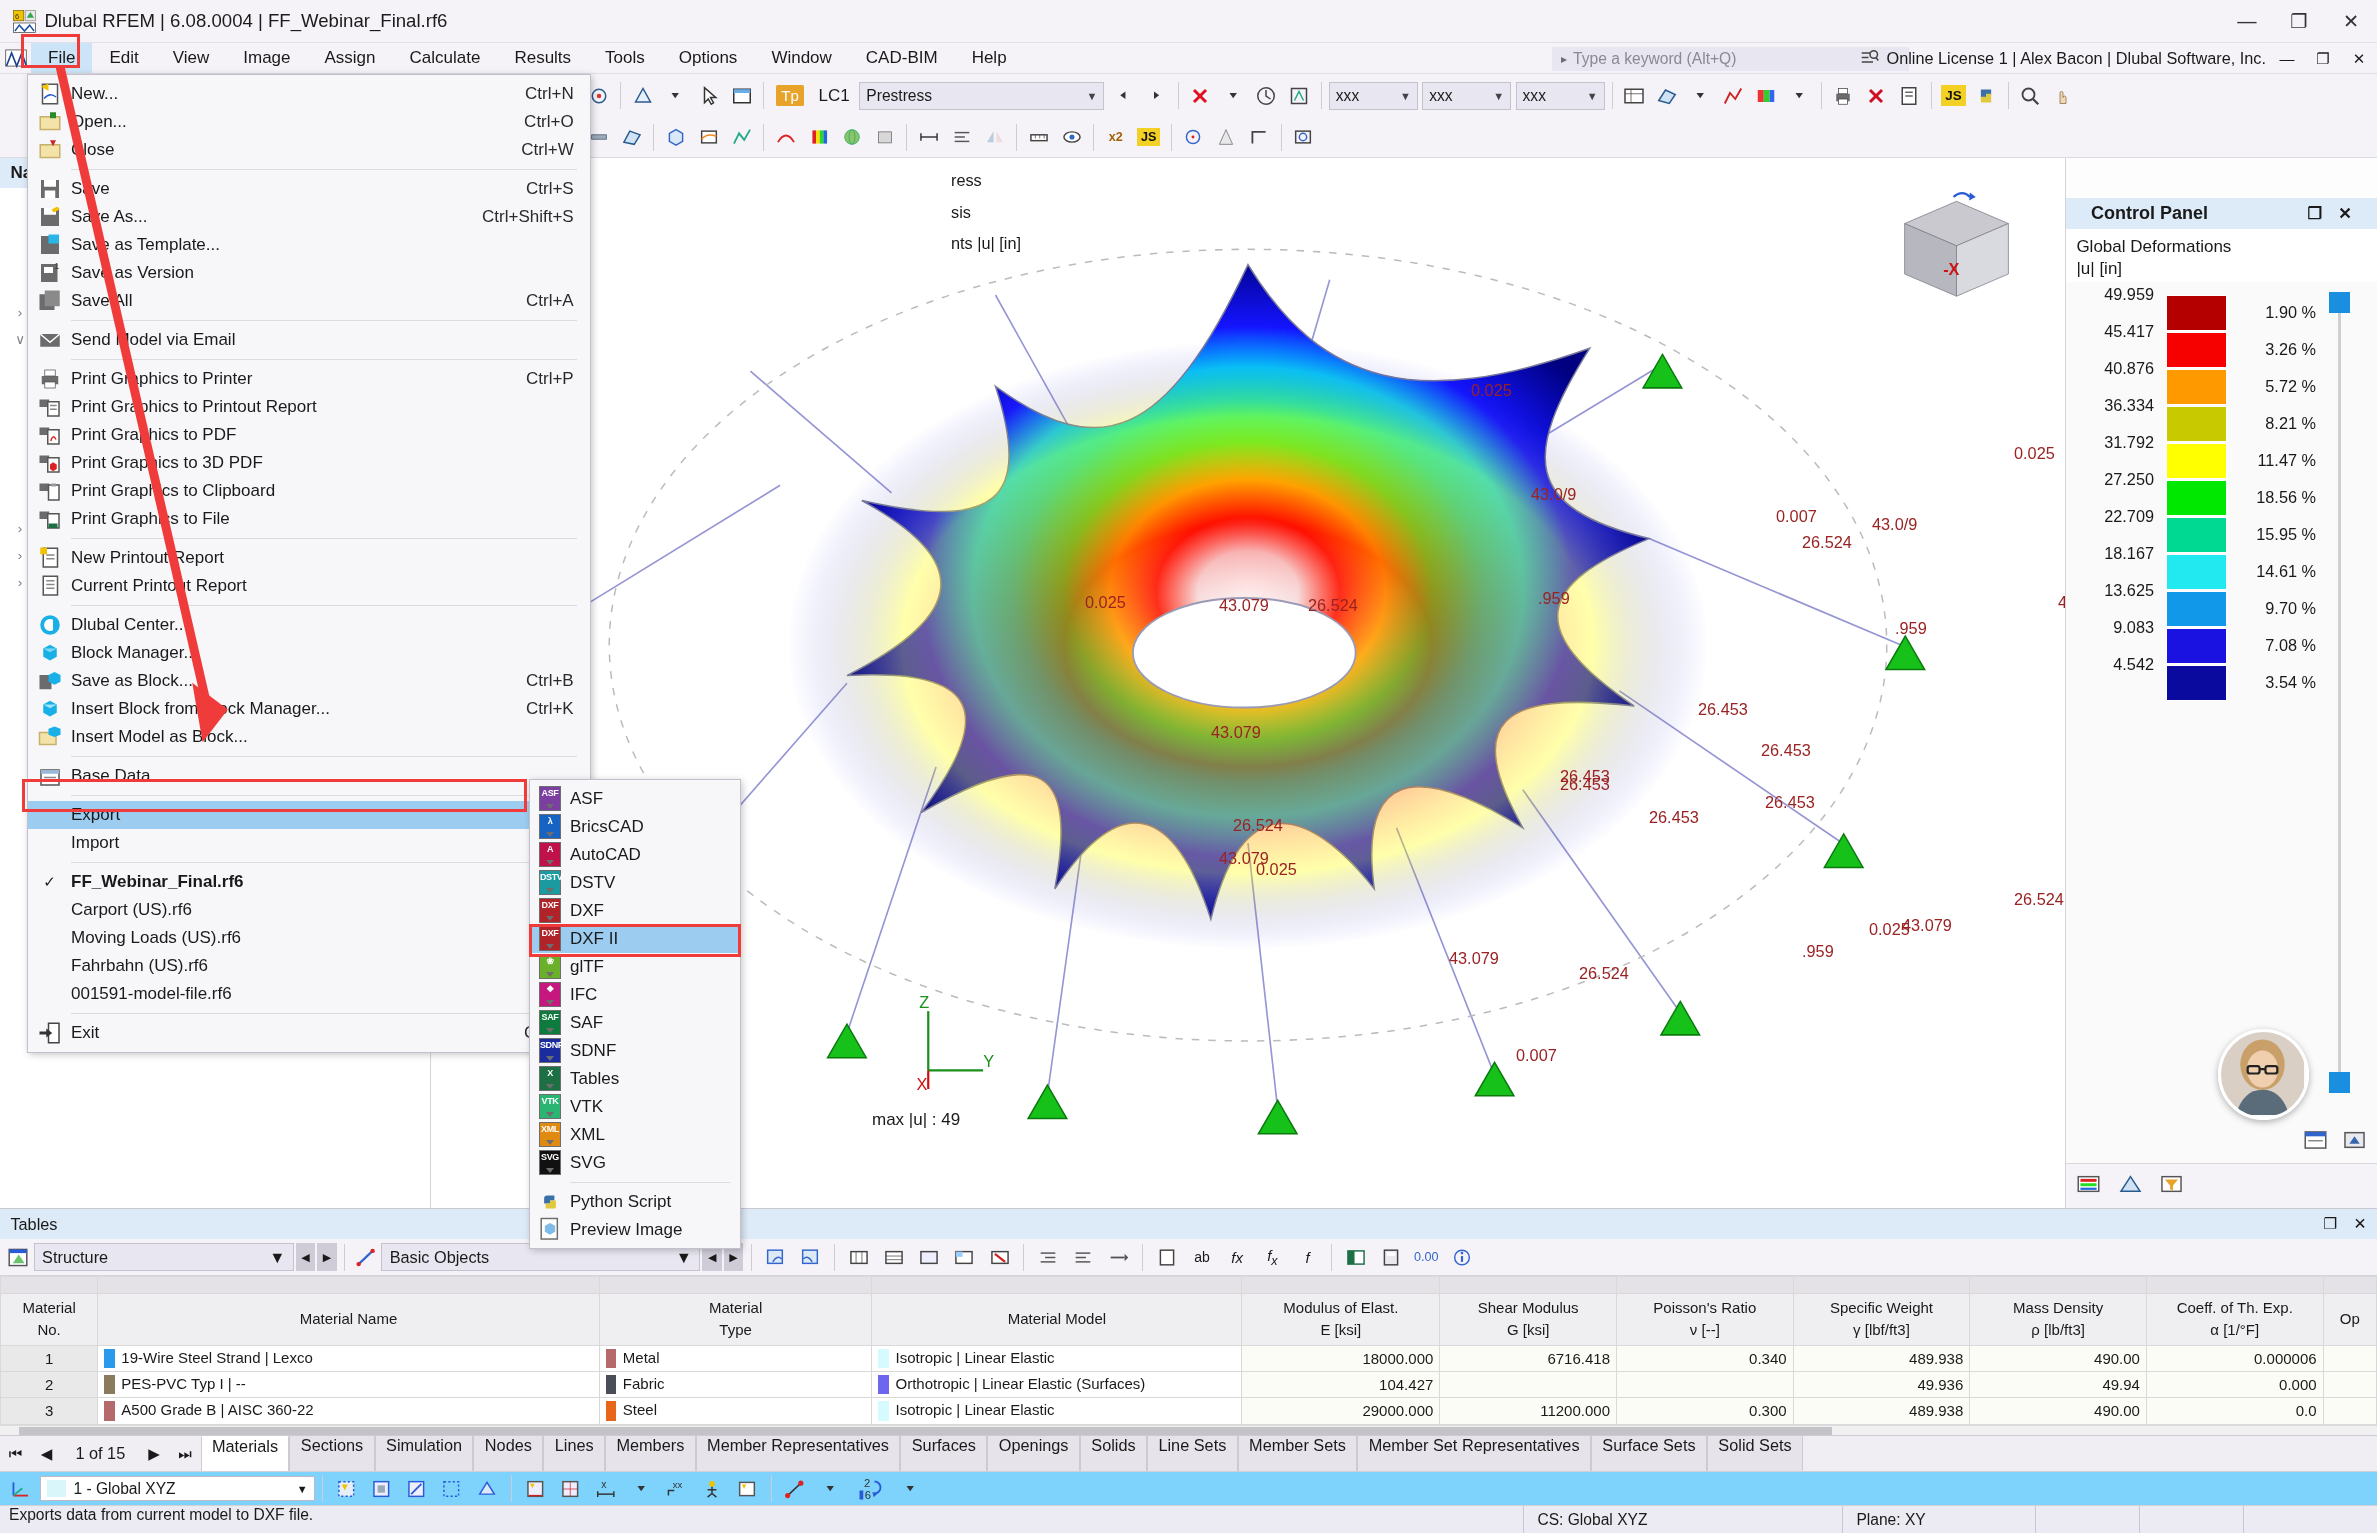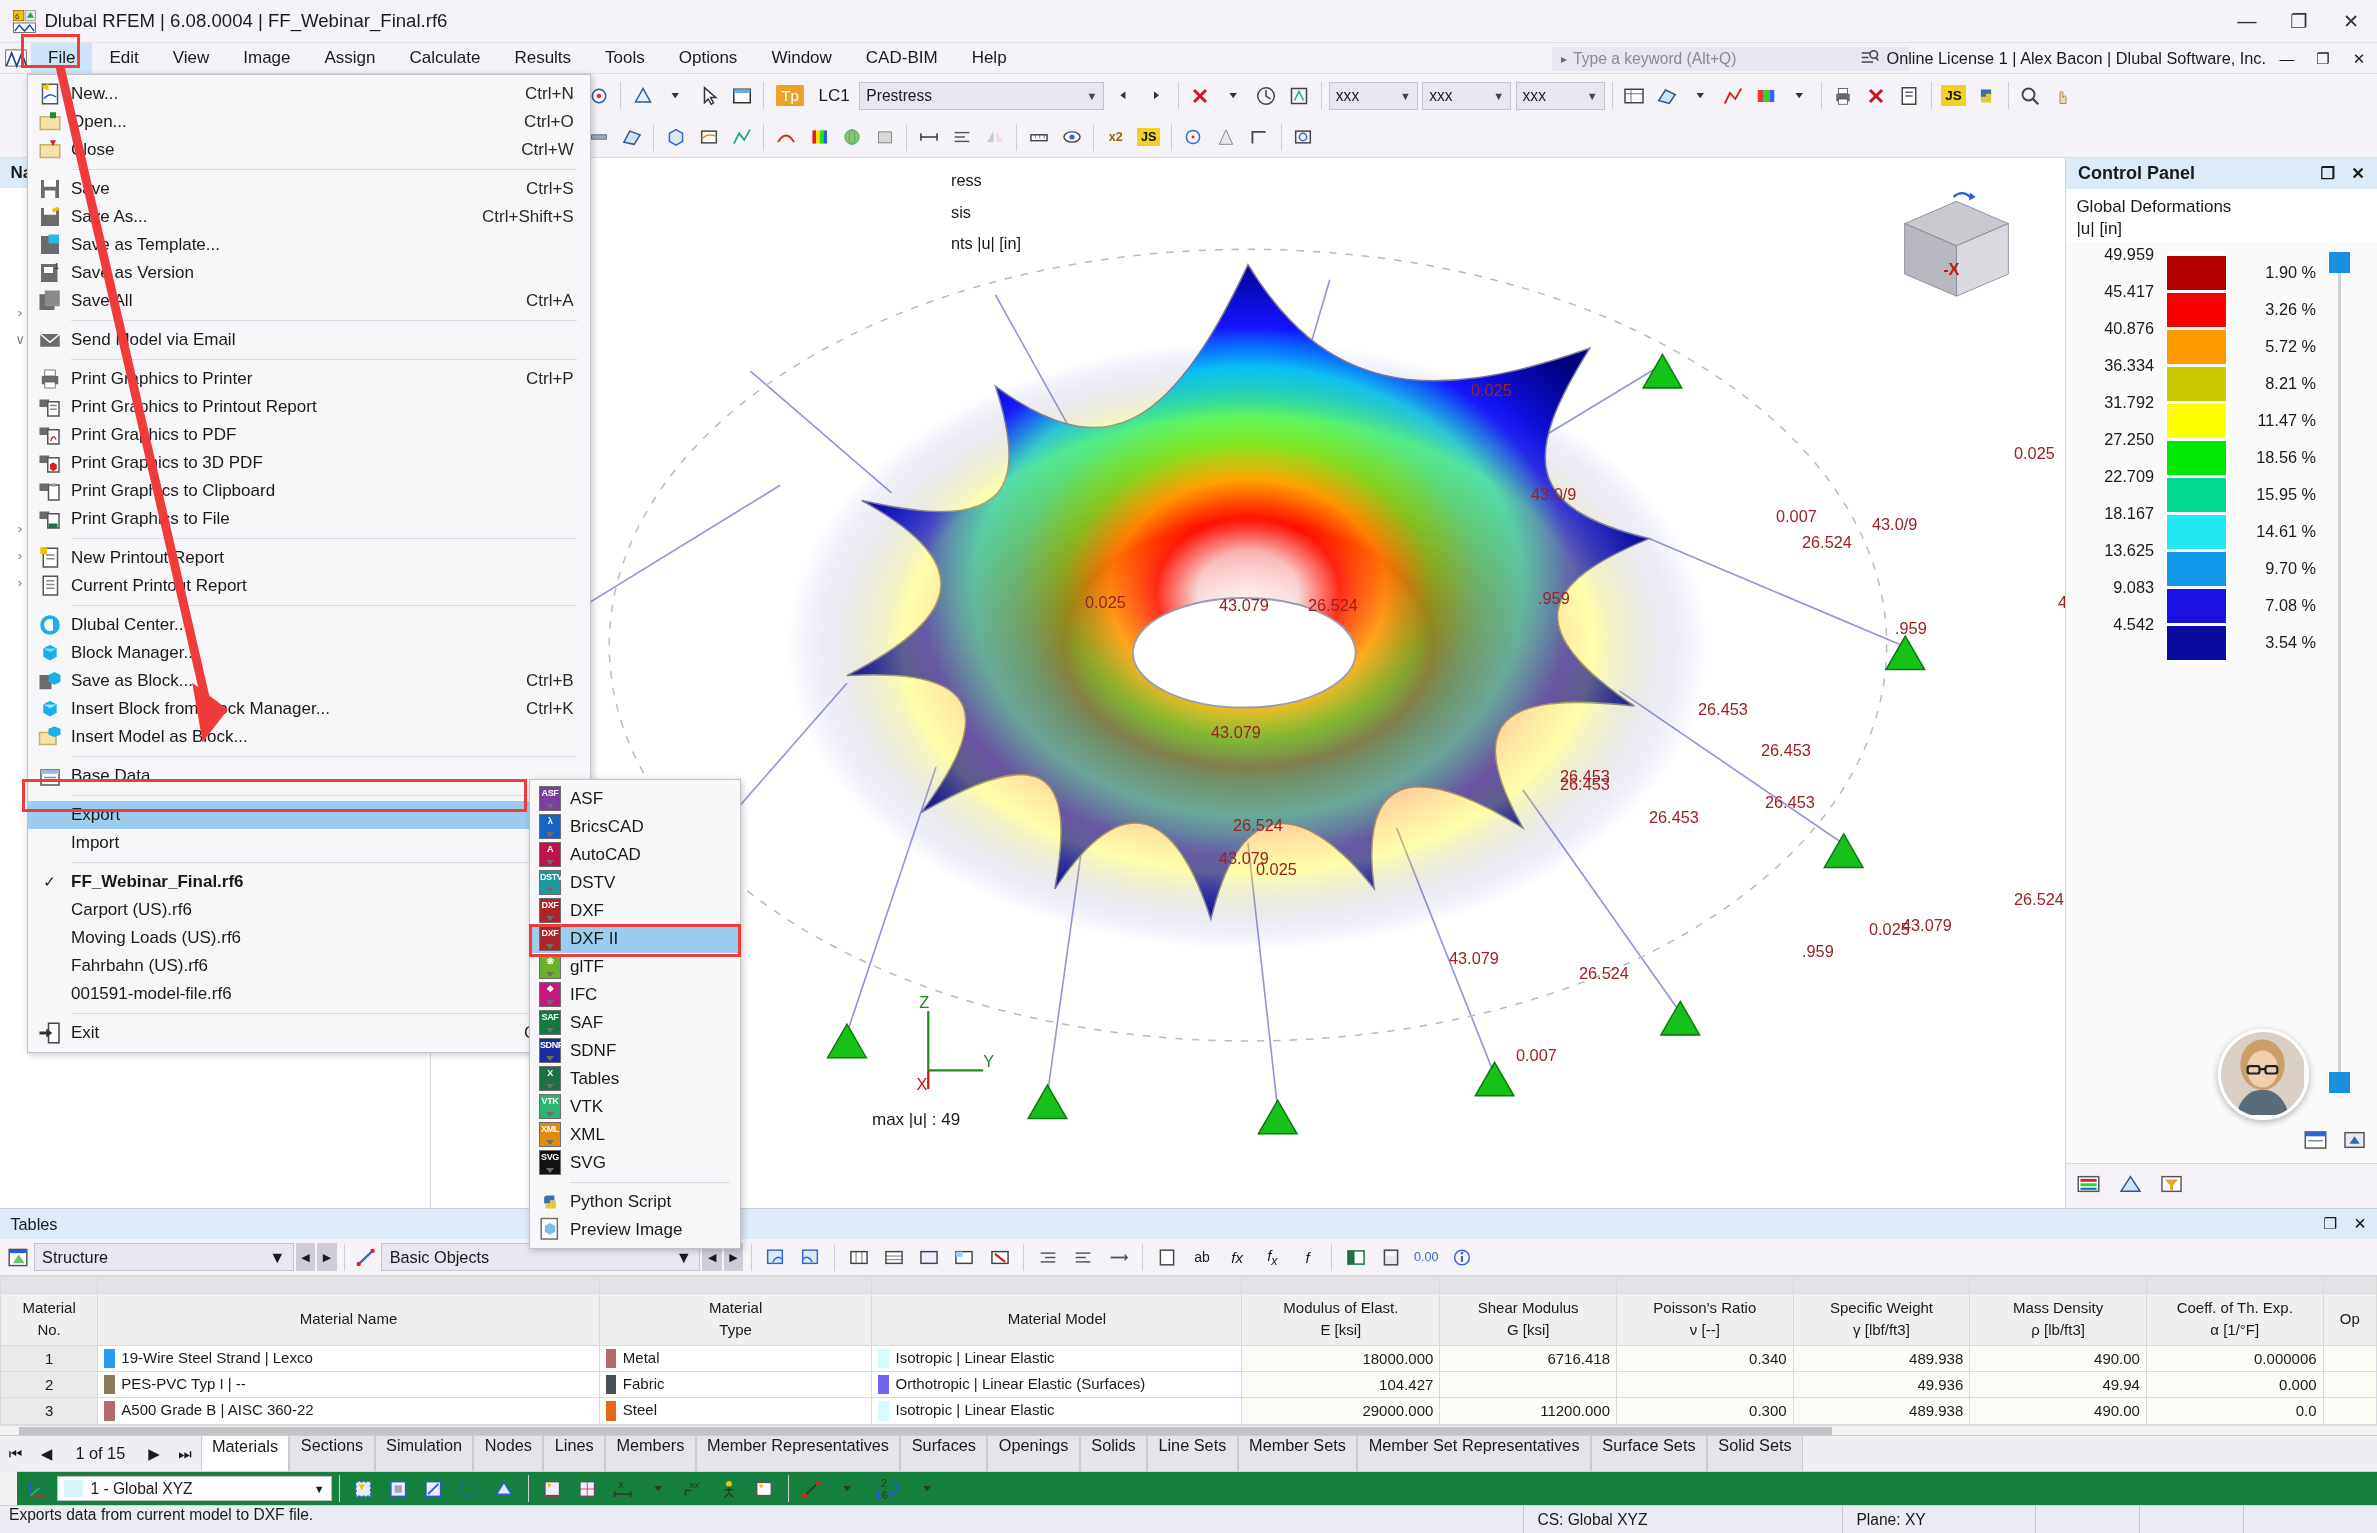--- a/index.html
+++ b/index.html
@@ -71,22 +71,22 @@
                background:#f3e3a8;border:0.7px solid #c6b06a;border-bottom:none;border-radius:1.5px 1.5px 0 0;}
   .nt-icon{width:21px;height:18px;margin-right:6.7px;flex:0 0 21px;}
 
   
   .viewport { flex:1 1 auto; background:#ffffff; position:relative; overflow:hidden; }
   .vp-label { position:absolute; font-size:16.3px; color:#1a1a1a; }
 
   
   .ctrlpanel { width:312px; background:#fdfdfd; border-left:0.7px solid #d6d3da;
                display:flex;flex-direction:column; flex:0 0 312px; position:relative;}
-  .cp-head { height:31px;background:#ddeaf7;display:flex;align-items:center;padding:0 12px;
-             font-size:18px;font-weight:bold; }
+  .cp-head { height:31px;background:#ddeaf7;display:flex;align-items:center;padding:0 25px;
+             font-size:18px;font-weight:bold;margin-top:40px; }
   .cp-head .sp{margin-left:auto;display:flex;gap:16.3px;font-size:16.3px;}
   .cp-sub { padding:7.4px 10.4px 3px; font-size:17px; line-height:1.25; background:#fff;}
   .cp-legend { flex:1; position:relative; padding:13.4px 0 0 0; background:#fafafa;}
   .lg-row { display:flex; align-items:flex-start; height:37px; position:relative;}
   .lg-val { width:100px; text-align:right; font-size:16.3px; padding-right:12px;
             transform:translateY(-9.7px);}
   .lg-swatch { width:61px;height:36px;border:0.7px solid #fff; }
   .lg-pct { width:89px; text-align:right; font-size:16.3px; padding-left:10.4px;
             transform:translateY(8.2px); }
   .lg-track{ position:absolute; right:36px; top:10.4px; bottom:30px; width:3px; background:#cfcfcf;}
@@ -122,22 +122,22 @@
             border-top:0.7px solid #cdcad4; }
   .tb-nav{ width:31px;display:flex;align-items:center;justify-content:center;font-size:15px;}
   .tb-count{ display:flex;align-items:center;padding:0 13.4px;font-size:16.3px;}
   .tab{ display:flex;align-items:flex-start;padding:0 10.4px;font-size:16.3px;
         border-left:0.7px solid #cdcad4;border-right:0.7px solid #cdcad4;background:#e6e4ea;}
   .tab.active{ background:#fff; border-top:1.5px solid #fff; }
   .scrollx{height:10.4px;background:#f0f0f0;border-top:0.7px solid #ddd;position:relative;}
   .scrollx i{position:absolute;left:19.3px;top:1.5px;height:7.4px;width:1813px;background:#c3c3c8;}
 
   
-  .btoolbar{ height:34px;background:#15803d;display:flex;align-items:center;
-             border-top:0.7px solid #d2cfd9;padding:0 4.5px;gap:2.2px;margin-left:17px;}
+  .btoolbar{ height:34px;background:#7dd3fc;display:flex;align-items:center;
+             border-top:0.7px solid #d2cfd9;padding:0 4.5px;gap:2.2px;}
   .btoolbar .cs-combo{width:275px;height:25px;background:#fff;border:0.7px solid #bdbac6;
              display:flex;align-items:center;padding:0 6px;font-size:15.6px;}
   .statusbar{ height:28px;background:#eceaf2;display:flex;align-items:flex-start;
               border-top:0.7px solid #d2cfd9; font-size:15.6px;}
   .statusbar .msg{ padding-left:9px; flex:1;}
   .statusbar .cell{ border-left:0.7px solid #c9c6d2; padding:0 13.4px; height:28px;
                     display:flex;align-items:center; }
 
   
   .filemenu{ position:absolute; left:27px; top:74px; width:564px; background:#f7f6f9;

